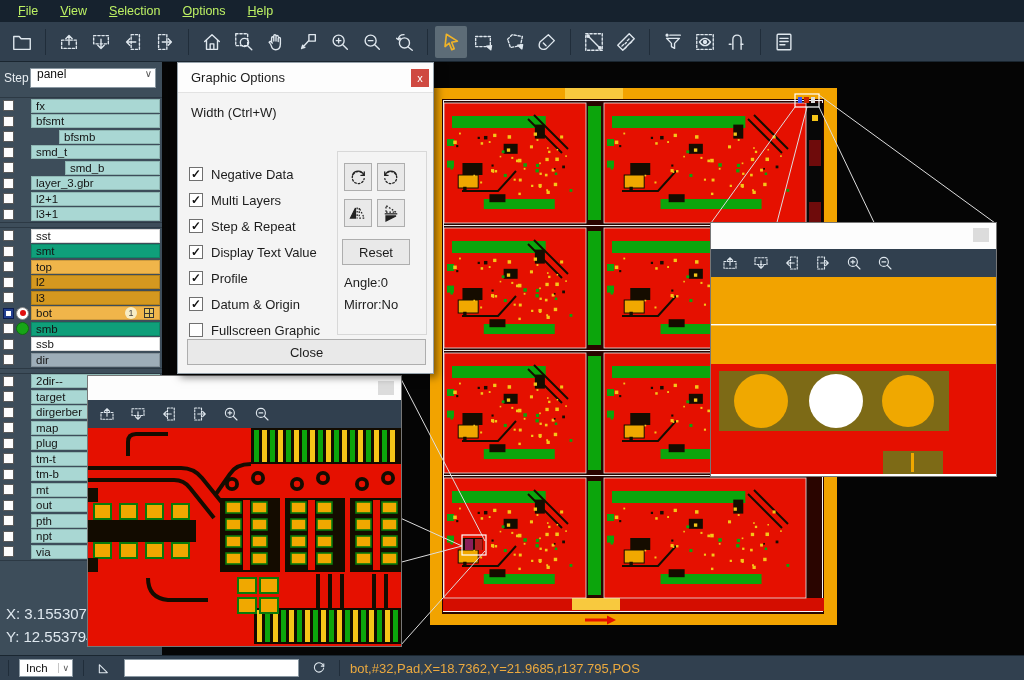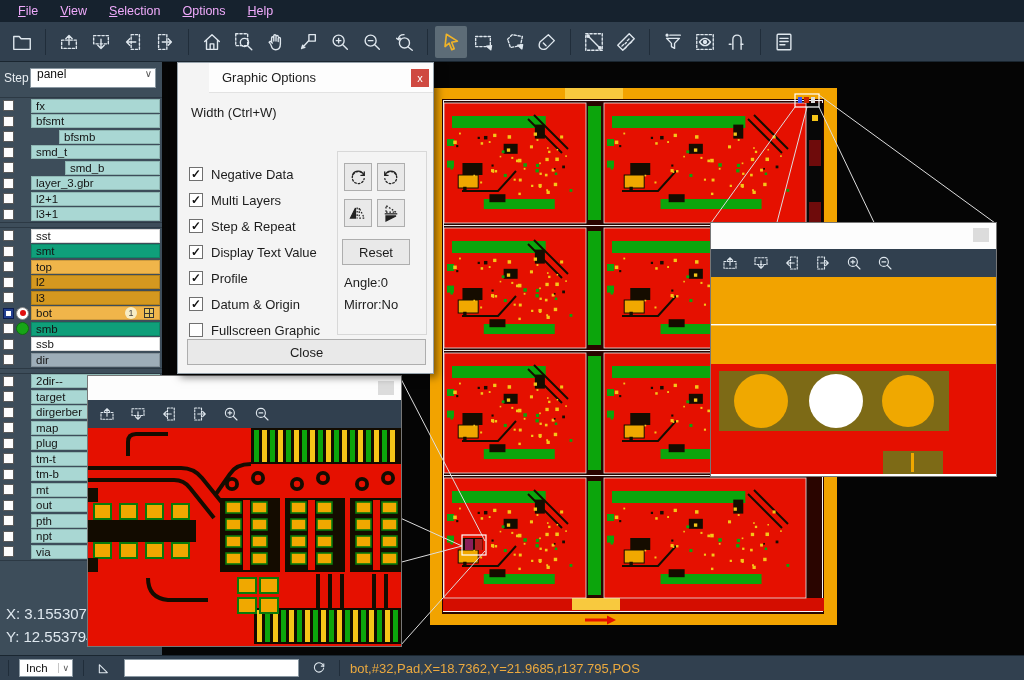--- a/index.html
+++ b/index.html
@@ -3,21 +3,21 @@
 <meta charset="utf-8">
 <style>
   * { margin:0; padding:0; box-sizing:border-box; }
   html,body { width:1024px; height:680px; overflow:hidden; background:#000; }
   body { font-family:"Liberation Sans", sans-serif; }
   #app { position:relative; width:1024px; height:680px; background:#0a0a0a; overflow:hidden; }
 
   
   #menubar { position:absolute; left:0; top:0; width:1024px; height:22px; background:#16222e;
              display:flex; align-items:center; padding-left:8px; gap:2px; z-index:6; }
-  .menu-item { color:#f0abfc; font-size:12.5px; padding:2px 10px; cursor:default; }
+  .menu-item { color:#bef264; font-size:12.5px; padding:2px 10px; cursor:default; }
   .menu-item .u { text-decoration:underline; }
 
   
   #toolbar { position:absolute; left:0; top:22px; width:1024px; height:40px; background:#31404f;
              display:flex; align-items:center; padding-left:6px; z-index:6; border-bottom:1px solid #1a2630; }
   .tb-sep { width:1px; height:26px; background:#202d3a; margin:0 7px; }
   .tbtn { width:32px; height:32px; display:flex; align-items:center; justify-content:center; border-radius:2px; }
   .tbtn.active { background:#5d6c77; }
   .tbtn svg { display:block; }
 
@@ -46,21 +46,21 @@
   .lr-grid { position:absolute; right:5px; width:10px; height:10px; border:1px solid #333; background:
              linear-gradient(#333,#333) 50% 0/1px 100% no-repeat, linear-gradient(#333,#333) 0 50%/100% 1px no-repeat, #e8c560; }
   #coords { position:absolute; left:6px; top:540px; color:#dfe8ef; font-size:15px; line-height:23px; }
 
   
   #canvas { position:absolute; left:162px; top:62px; width:862px; height:593px; background:#050505; z-index:1; }
   #pcb-svg { position:absolute; left:0; top:0; }
 
   
   #dialog { position:absolute; left:177px; top:62px; width:257px; height:312px; background:#f4f4f4;
-            border:1px solid #96a2ab; box-shadow:3px 3px 8px rgba(0,0,0,.5); z-index:5; font-size:13px; color:#1c1c1c;padding-left:31px; }
+            border:1px solid #96a2ab; box-shadow:3px 3px 8px rgba(0,0,0,.5); z-index:5; font-size:13px; color:#1c1c1c; }
   #dlg-title { height:30px; background:#fdfdfd; display:flex; align-items:center; padding-left:13px; border-bottom:1px solid #e2e2e2; }
   #dlg-close { position:absolute; right:4px; top:6px; width:18px; height:18px; background:#cf4a41; color:#fff;
                font-size:11px; display:flex; align-items:center; justify-content:center; }
   #dlg-width-label { position:absolute; left:13px; top:42px; }
   #dlg-radios { position:absolute; left:9px; top:60px; width:239px; height:34px; border:1px solid #d5d5d5; background:#fbfbfb;
                 display:flex; align-items:center; }
   .radio-item { display:flex; align-items:center; gap:6px; }
   .radio-circle { width:13px; height:13px; border-radius:50%; border:1px solid #333; background:#fff; position:relative; flex:none; }
   .radio-circle.sel::after { content:""; position:absolute; left:3px; top:3px; width:5px; height:5px; border-radius:50%; background:#111; }
   #dlg-checks { position:absolute; left:11px; top:98px; }

